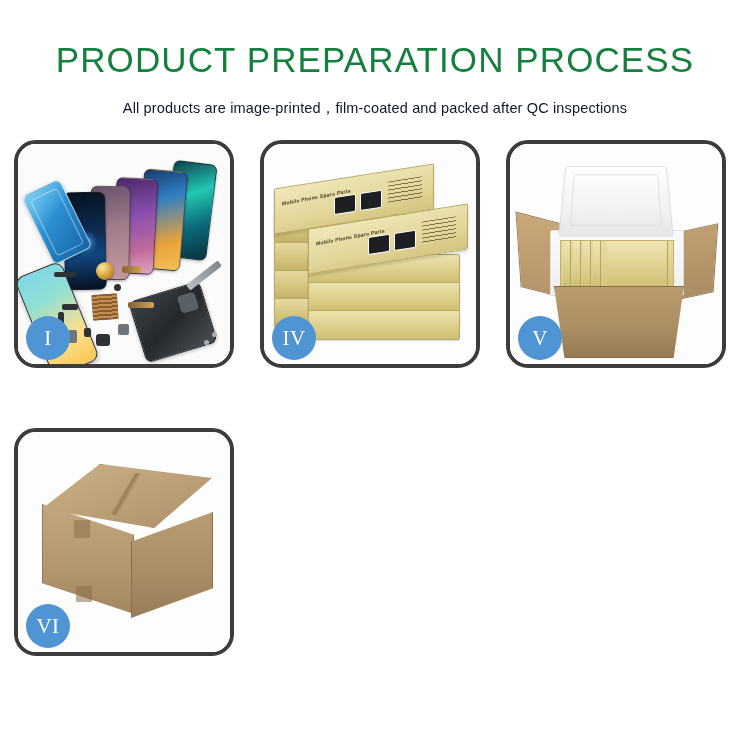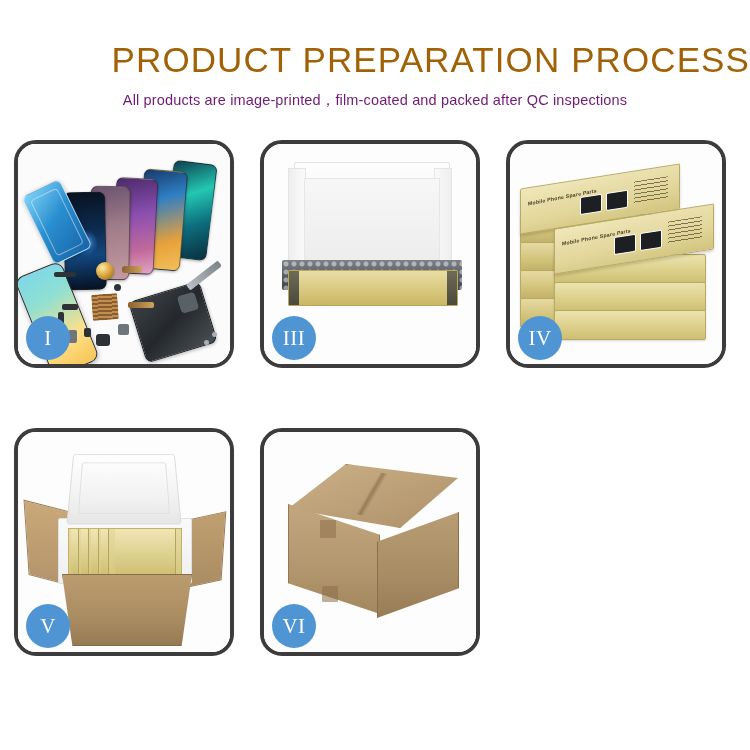--- a/index.html
+++ b/index.html
@@ -22,31 +22,30 @@
     top: 0;
     width: 750px;
     text-align: center;
   }
   .title {
     margin: 0;
     padding-top: 42px;
     font-size: 35px;
     font-weight: 400;
     letter-spacing: 1.1px;
-    color: #a16207;
+    color: #15803d;
     line-height: 1.05;
     font-family: "Liberation Sans", sans-serif;
-    text-align: right;
   }
   .subtitle {
-    margin: 0;
+    margin: 8px;
     padding-top: 12px;
     font-size: 14.5px;
     font-weight: 400;
-    color: #701a75;
+    color: #0f172a;
     letter-spacing: 0.15px;
     font-family: "Liberation Sans", sans-serif;
   }
 
   
   .grid {
     position: absolute;
     left: 14px;
     top: 140px;
     width: 722px;
@@ -352,34 +351,20 @@
       <div class="prt lt" style="left:100px;top:180px;width:11px;height:11px;border-radius:2px;"></div>
       <div class="prt" style="left:96px;top:140px;width:7px;height:7px;border-radius:50%;"></div>
       <div class="prt sil" style="left:186px;top:196px;width:5px;height:5px;border-radius:50%;"></div>
       <div class="prt sil" style="left:194px;top:188px;width:5px;height:5px;border-radius:50%;"></div>
       <div class="tweezer"></div>
     </div>
     <div class="badge">I</div>
   </div>
 
 
-  <div class="panel">
-    <div class="panel-inner">
-      <div class="p3-lid"></div>
-      <div class="p3-lid-flapL"></div>
-      <div class="p3-lid-flapR"></div>
-      <div class="p3-lid-inner"></div>
-      <div class="p3-contents"></div>
-      <div class="p3-tray">
-        <div class="p3-tray-end-l"></div>
-        <div class="p3-tray-end-r"></div>
-      </div>
-    </div>
-    <div class="badge">III</div>
-  </div>
 
   <div class="panel">
     <div class="panel-inner">
       <div class="stack">
         <div class="sbox back" style="left:0px;  top:56px;"></div>
         <div class="sbox back" style="left:0px;  top:84px;"></div>
         <div class="sbox back" style="left:0px;  top:112px;"></div>
         <div class="sbox back" style="left:0px;  top:140px;"></div>
 
         <div class="sbox" style="left:34px; top:96px;"></div>

